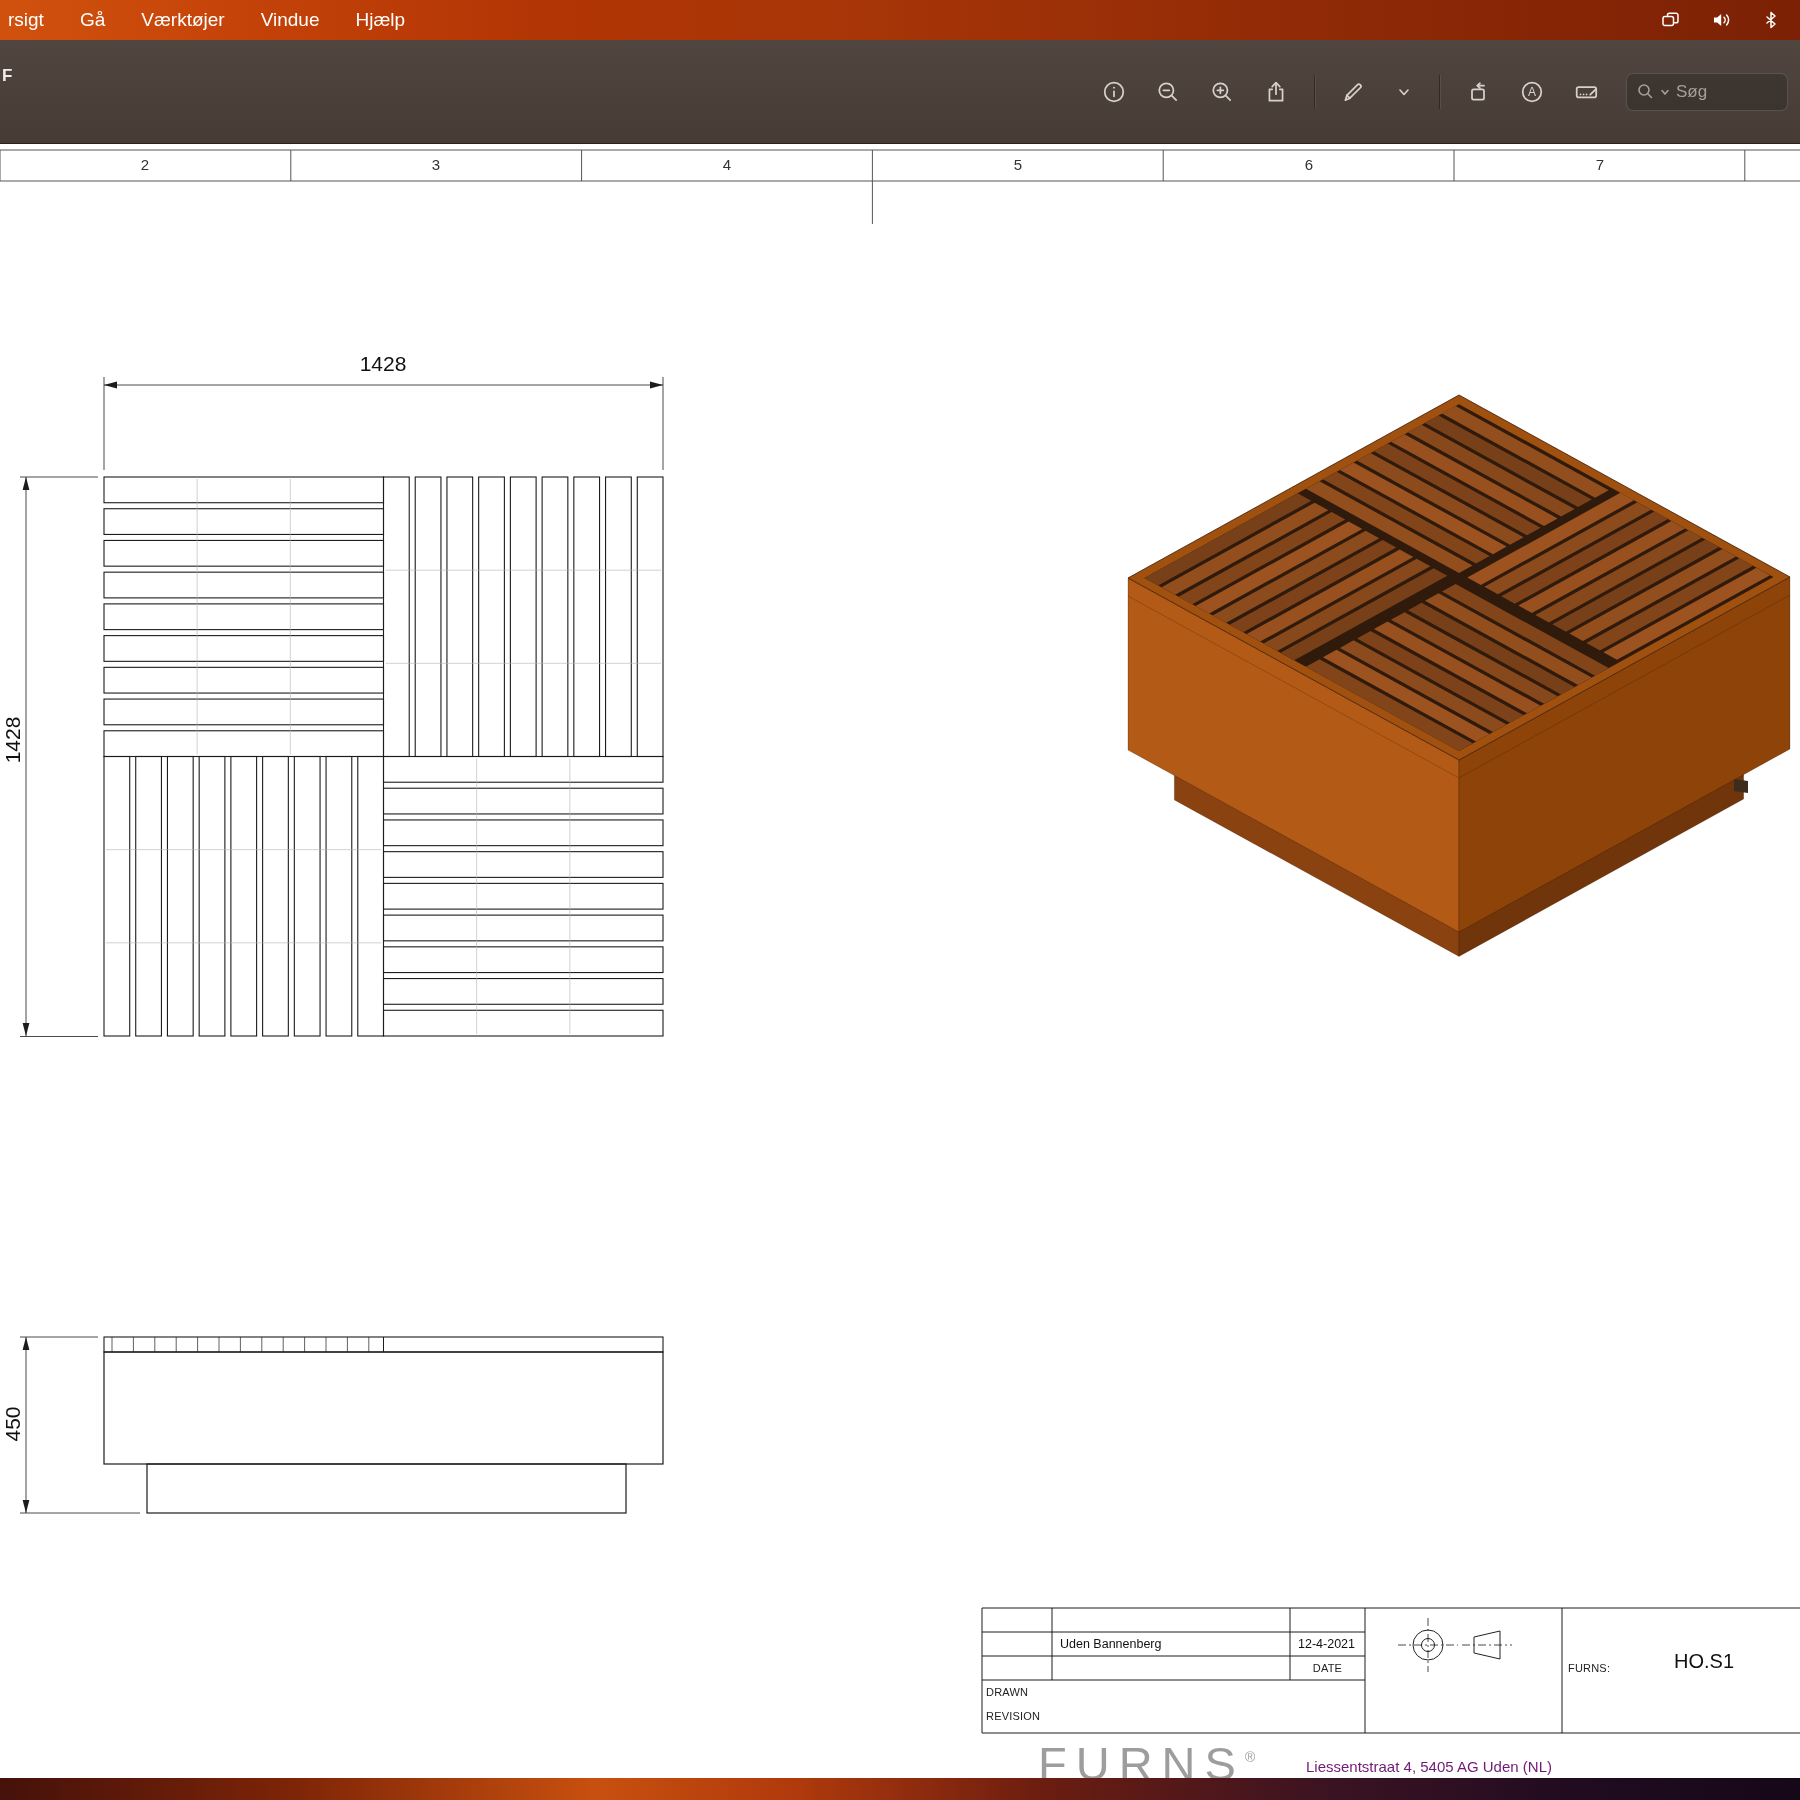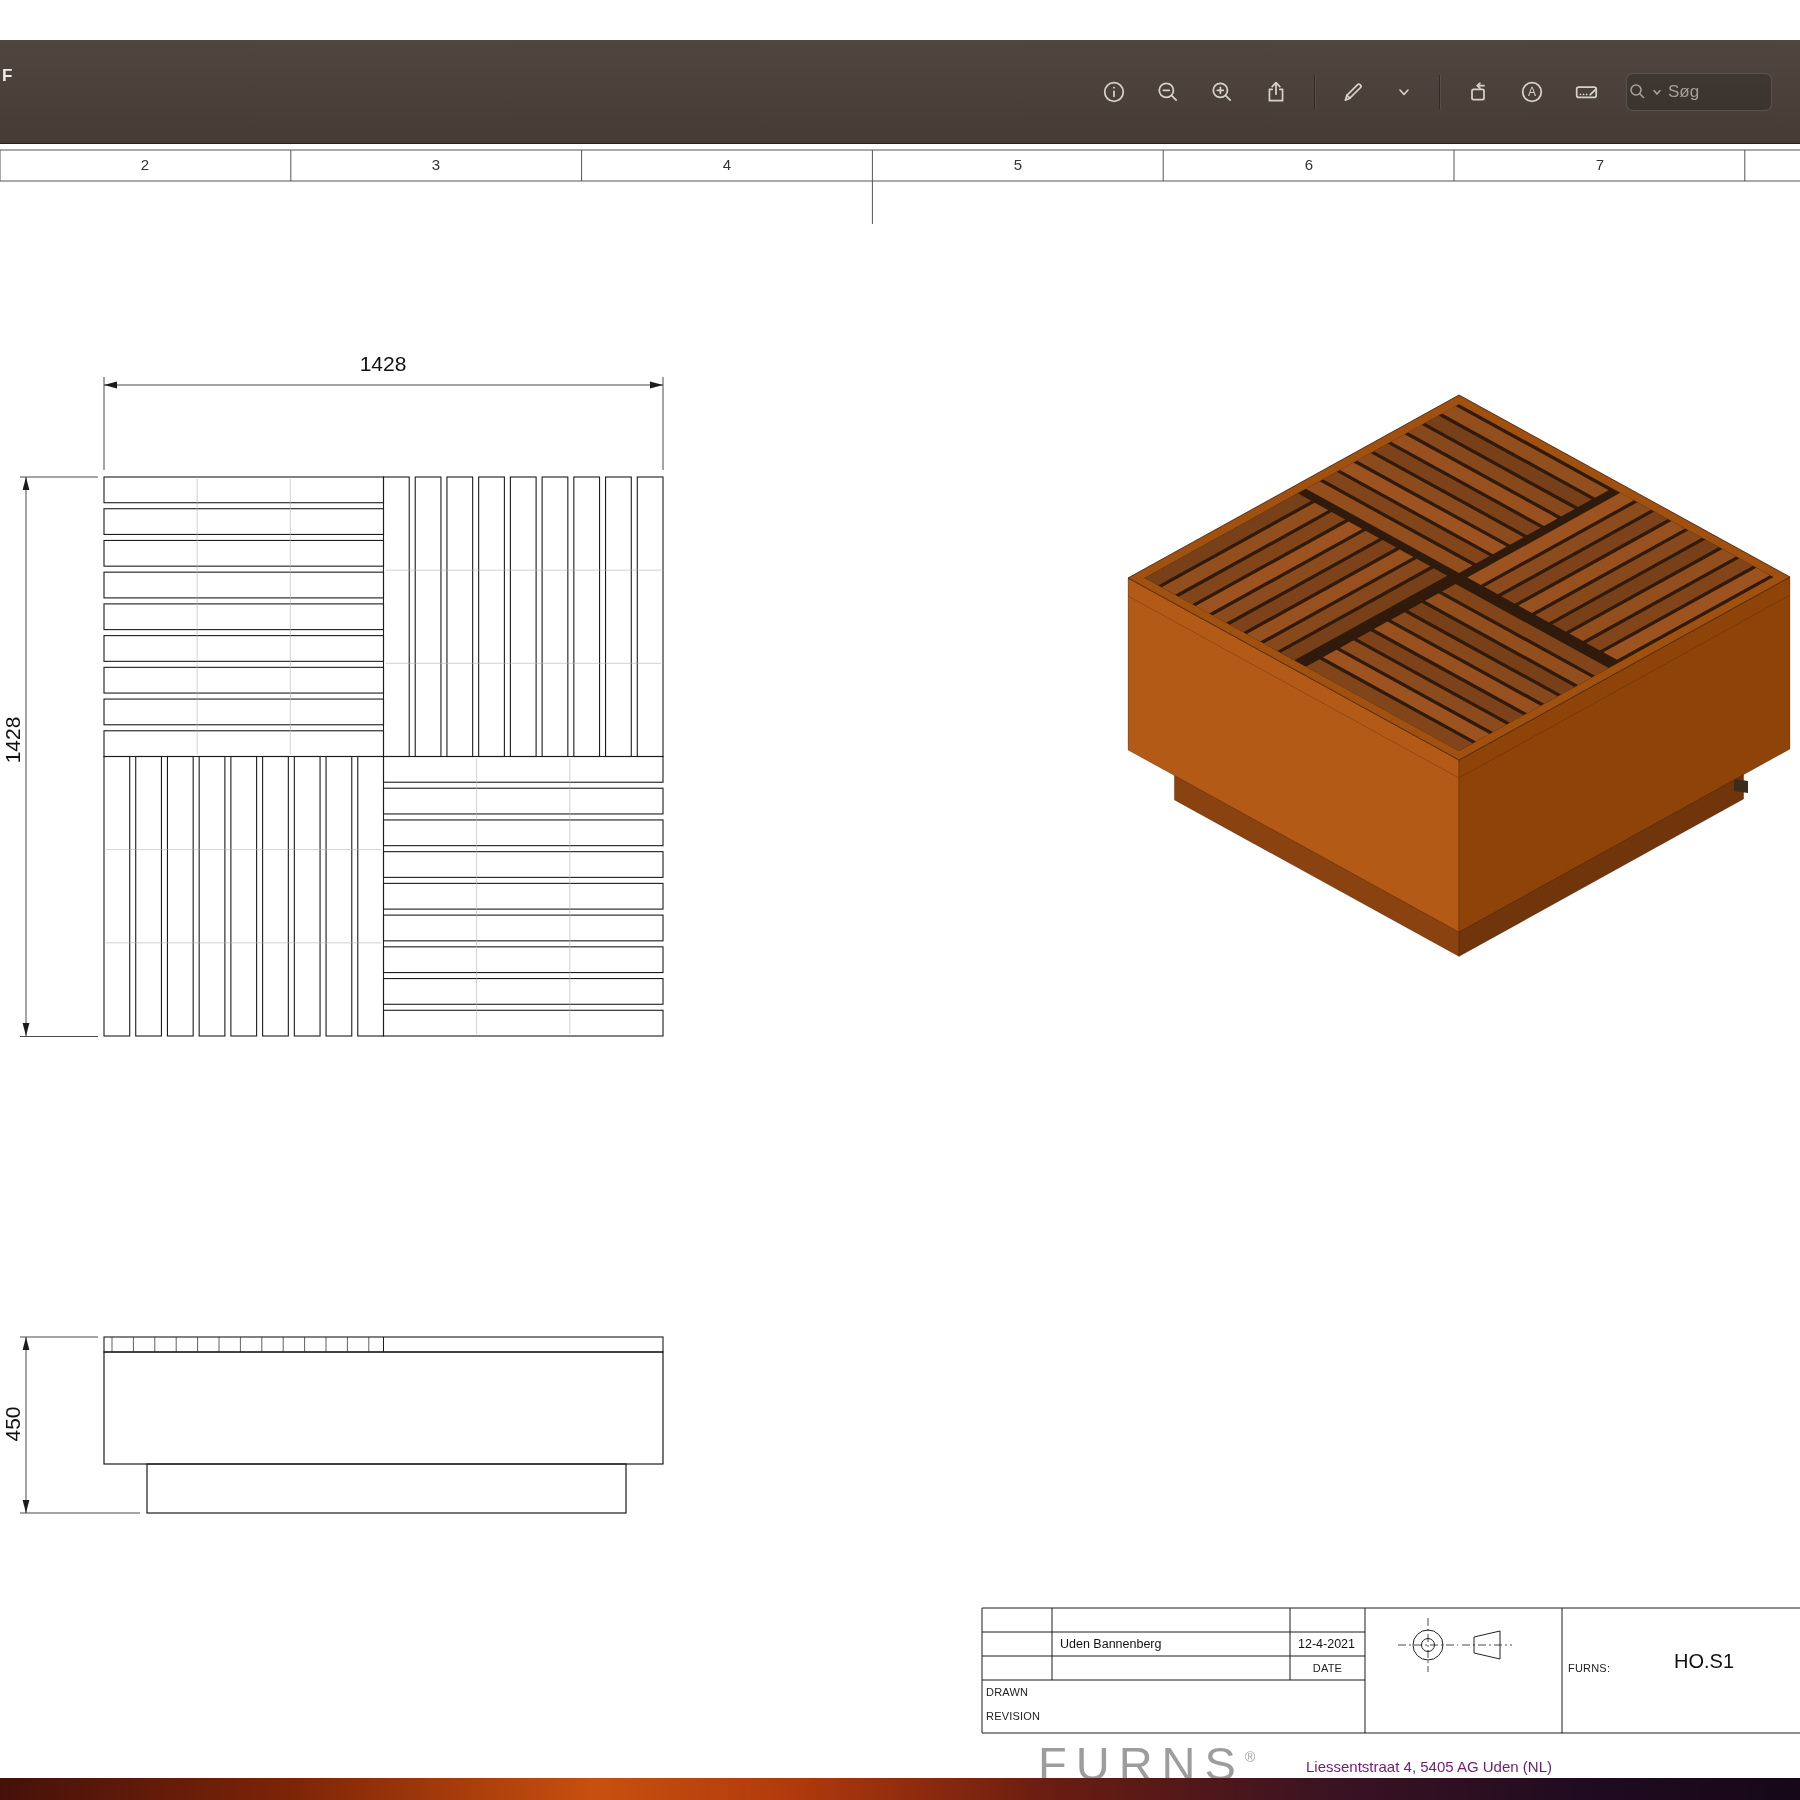--- a/index.html
+++ b/index.html
@@ -19,21 +19,21 @@
   #toolbar{position:absolute;top:40px;left:0;width:1800px;height:103px;
     background:linear-gradient(#50463f,#463c35);border-bottom:1px solid #2a231d;z-index:20;}
   #title-frag{position:absolute;left:2px;top:26px;color:#efecea;font-size:17px;font-weight:700;}
   #tb-icons{position:absolute;left:1098px;top:50%;transform:translateY(-50%);
     display:flex;align-items:center;gap:22px;}
   .tbtn{background:none;border:none;padding:4px;display:flex;align-items:center;cursor:pointer;}
   .tbtn svg{stroke:#d6d1cb;fill:none;stroke-width:1.6;stroke-linecap:round;stroke-linejoin:round;display:block;}
   .tb-divider{width:1px;height:34px;background:rgba(0,0,0,.35);box-shadow:1px 0 0 rgba(255,255,255,.08);}
   #search{display:flex;align-items:center;gap:6px;background:rgba(0,0,0,.18);
     border:1px solid rgba(255,255,255,.14);border-radius:7px;height:36px;width:140px;
-    padding:0 2px;color:#a79f97;font-size:17px;flex:0 0 auto;}
+    padding:0 10px;color:#a79f97;font-size:17px;flex:0 0 auto;}
   #search svg{stroke:#a79f97;fill:none;stroke-width:1.6;stroke-linecap:round;}
 
   
   #sheet{position:absolute;top:143px;left:0;width:1800px;height:1657px;background:#ffffff;z-index:1;}
   #drawing{position:absolute;top:0;left:0;z-index:2;pointer-events:none;}
 
   .ruler-num{position:absolute;top:156px;width:40px;text-align:center;font-size:15px;color:#333;z-index:3;}
   .dim{position:absolute;font-size:21px;color:#111;text-align:center;z-index:3;}
   .dim-v{transform:rotate(-90deg);}
 
@@ -47,20 +47,42 @@
 
   
   #wallpaper-band{position:absolute;left:0;top:1778px;width:1800px;height:22px;z-index:10;
     background:linear-gradient(90deg,#45110a 0%,#7c2407 16%,#c8500f 33%,#b03a0c 44%,#6b1d10 58%,#3a1322 74%,#200b20 88%,#160818 100%);}
 </style>
 </head>
 <body>
 
 <div id="screen">
 
+  <header id="menubar">
+    <nav id="menu-items">
+      <span class="menu-item">rsigt</span>
+      <span class="menu-item">Gå</span>
+      <span class="menu-item">Værktøjer</span>
+      <span class="menu-item">Vindue</span>
+      <span class="menu-item">Hjælp</span>
+    </nav>
+    <div id="menu-status">
+      <svg width="21" height="20" viewBox="0 0 21 20" fill="none" stroke="#fff" stroke-width="1.5" stroke-linecap="round" stroke-linejoin="round">
+        <rect x="3" y="6.5" width="10.5" height="9" rx="2"></rect>
+        <path d="M7.5 6.5 V5 a1.8 1.8 0 0 1 1.8-1.8 H16 a2 2 0 0 1 2 2 V11 a1.8 1.8 0 0 1-1.8 1.8 h-1.7"></path>
+      </svg>
+      <svg width="21" height="20" viewBox="0 0 21 20" stroke="#fff" stroke-width="1.5" stroke-linecap="round">
+        <path d="M3 7.5 H6.2 L10.2 4 V16 L6.2 12.5 H3 Z" fill="#fff" stroke="none"></path>
+        <path d="M13 7.2 a4 4 0 0 1 0 5.6 M15.6 5 a7.3 7.3 0 0 1 0 10" fill="none"></path>
+      </svg>
+      <svg width="18" height="20" viewBox="0 0 18 20" stroke="#fff" stroke-width="1.5" fill="none" stroke-linecap="round" stroke-linejoin="round">
+        <path d="M9 2.5 V17.5 M9 2.5 L13 6 L5 13 M9 17.5 L13 14 L5 7"></path>
+      </svg>
+    </div>
+  </header>
 
   <div id="toolbar">
     <span id="title-frag">F</span>
     <div id="tb-icons">
       <button class="tbtn">
         <svg width="24" height="24" viewBox="0 0 22 22">
           <circle cx="11" cy="11" r="8.5"></circle>
             <line x1="11" y1="10.5" x2="11" y2="15"></line>
             <circle cx="11" cy="7" r="0.9" fill="#d6d1cb" stroke="none"></circle>
         </svg>

